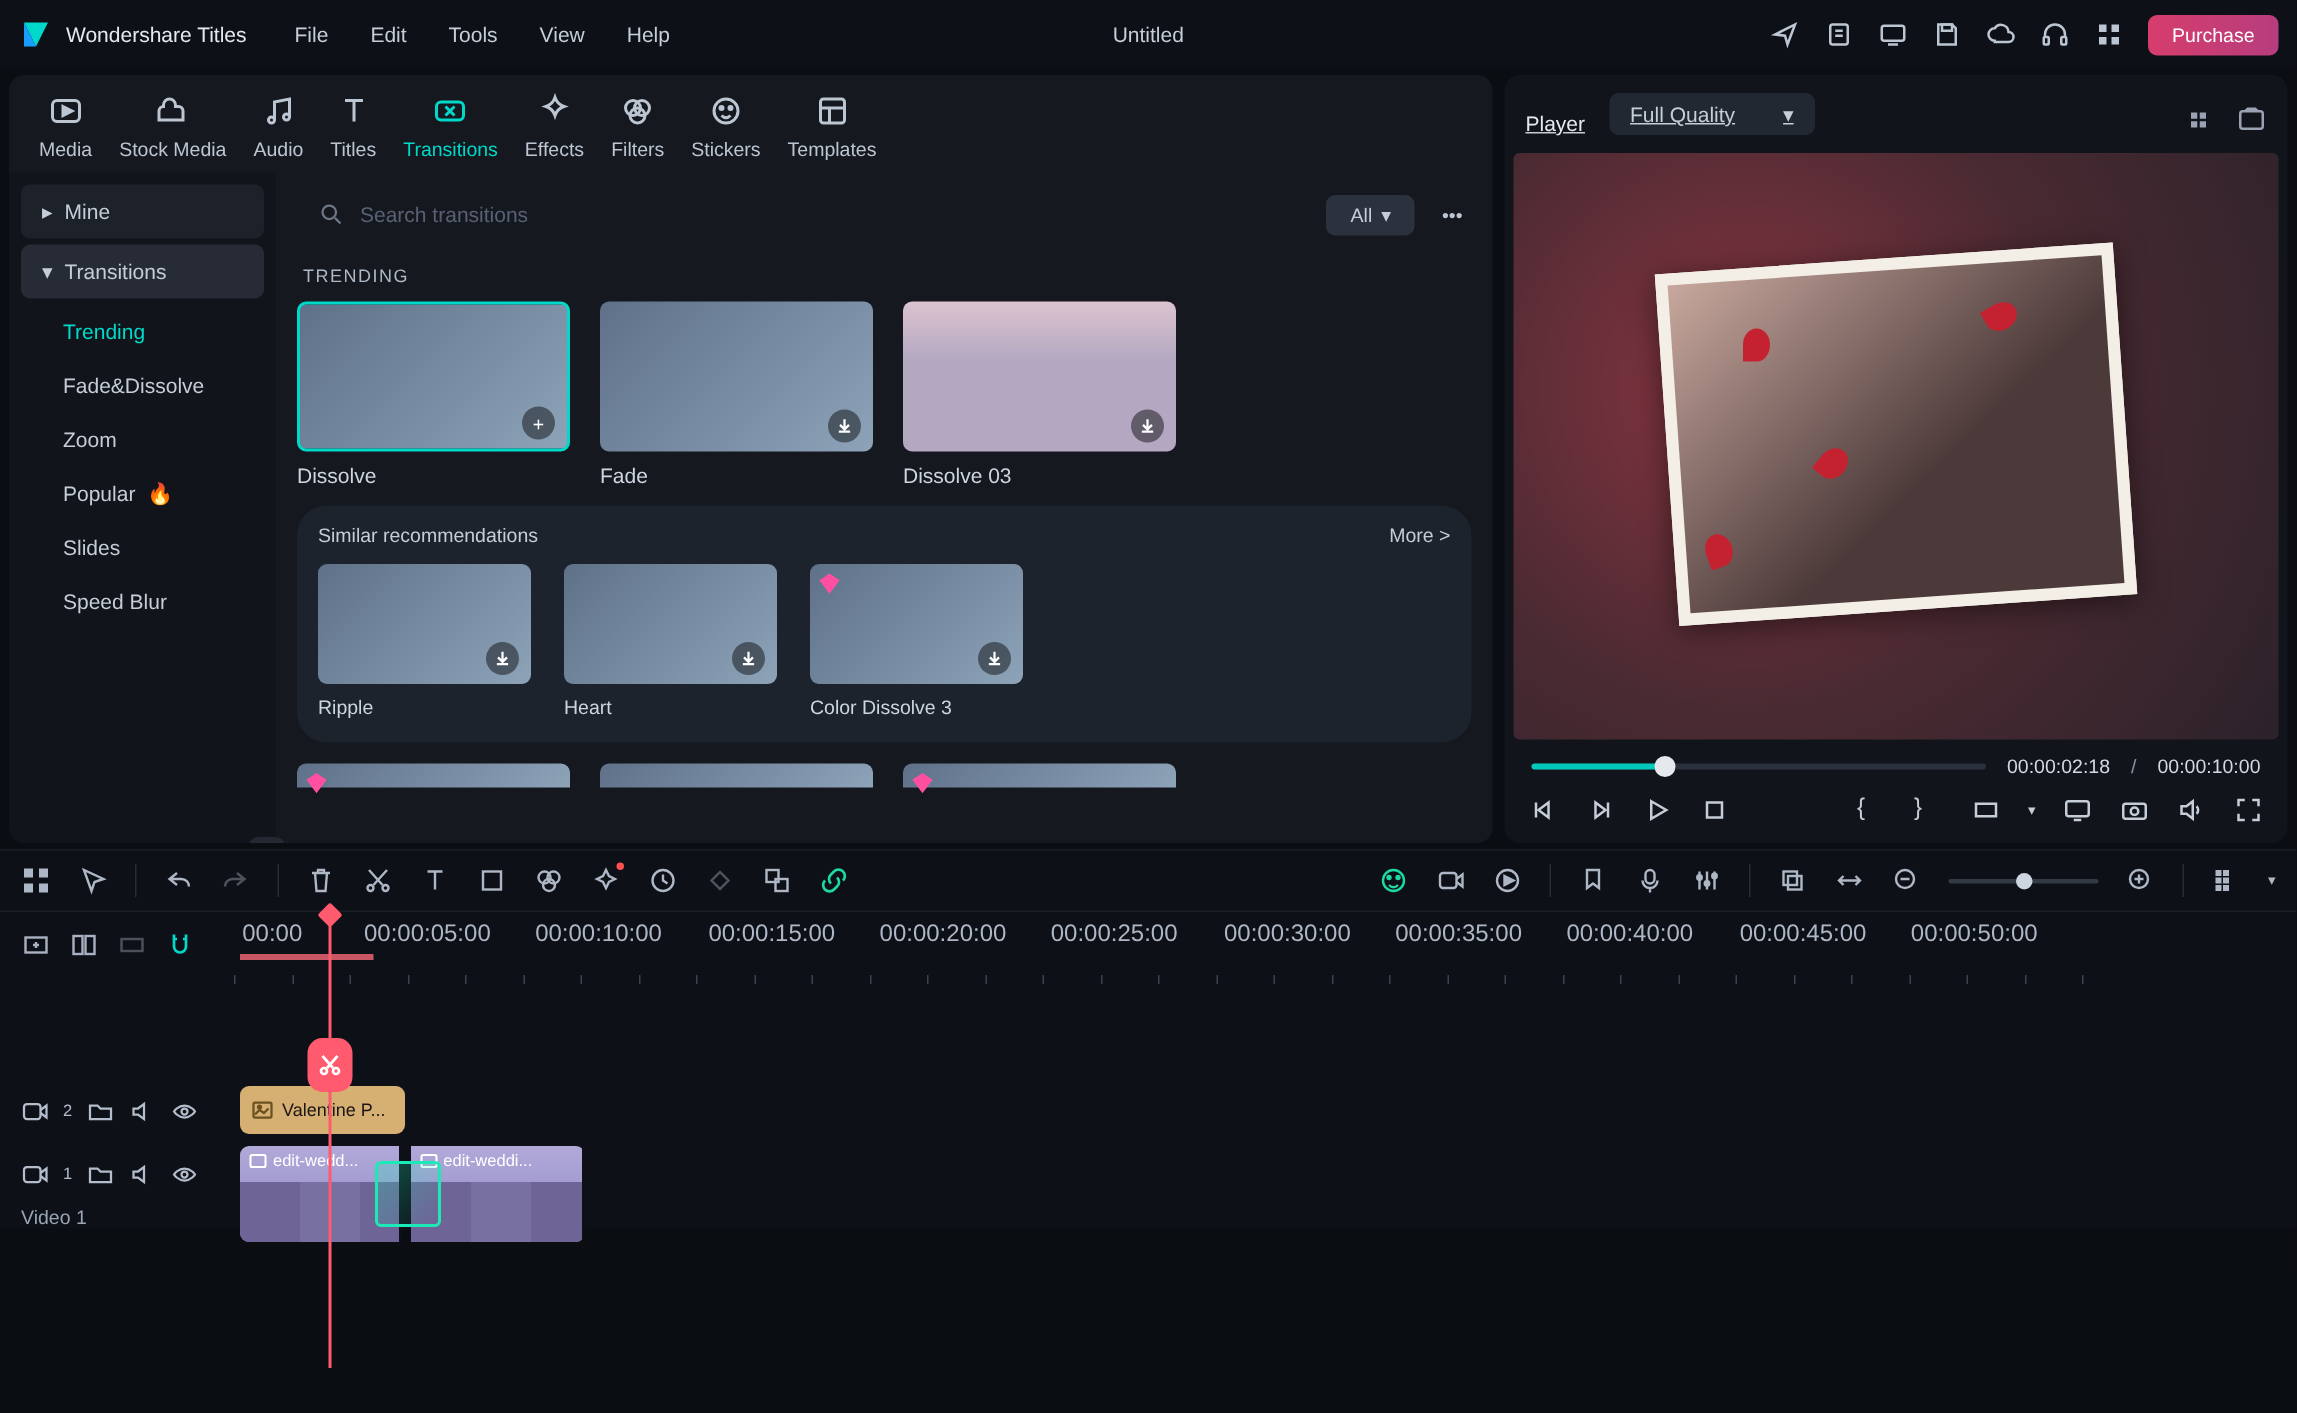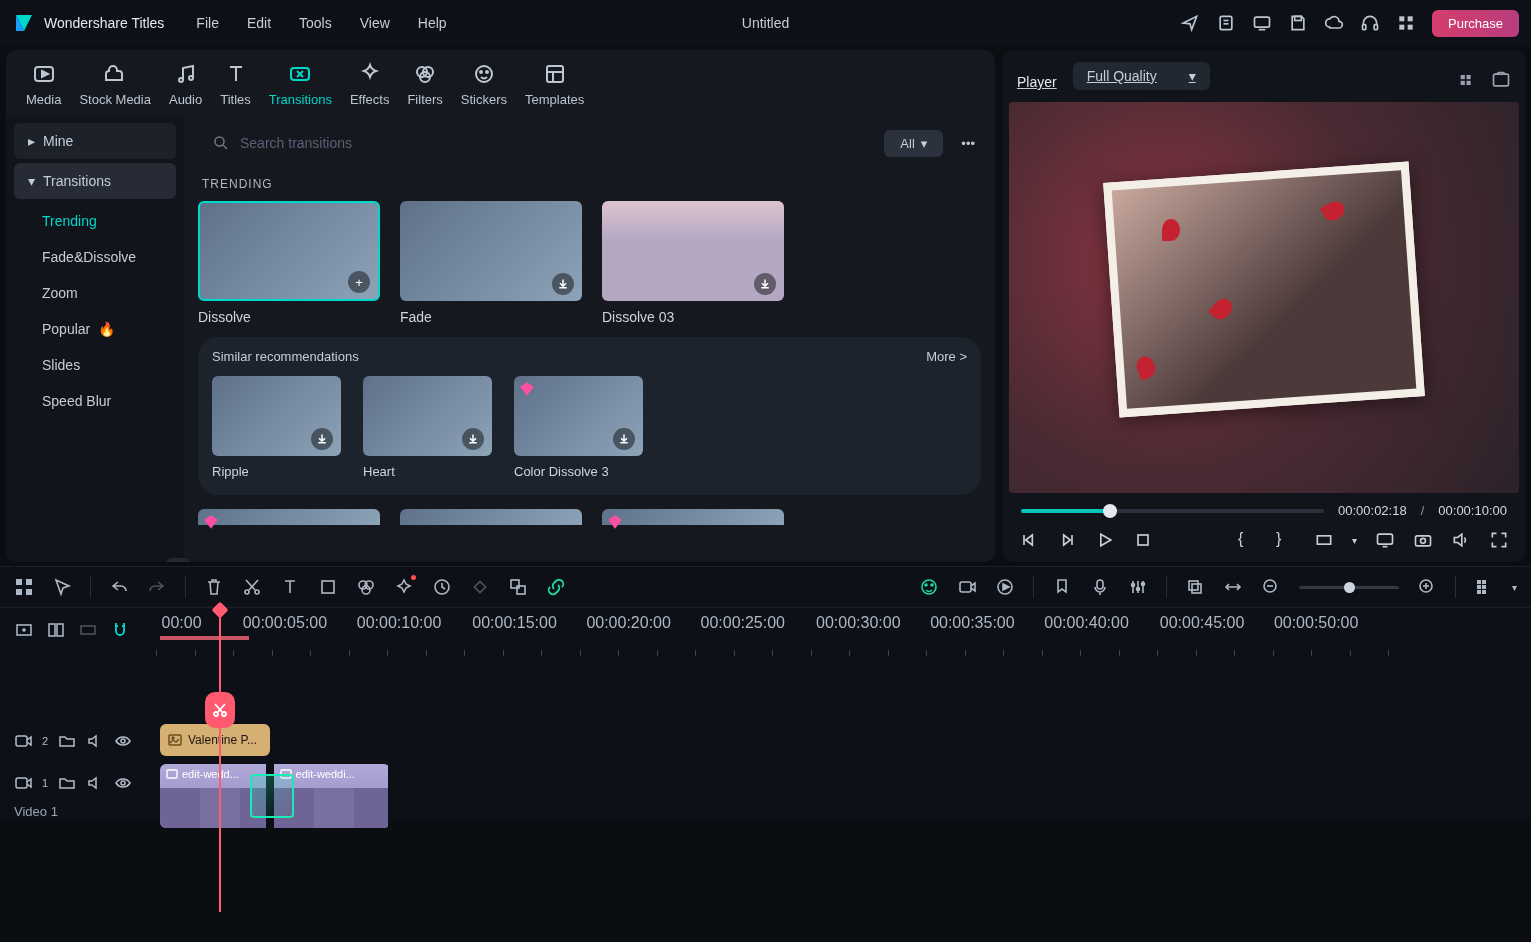--- a/index.html
+++ b/index.html
@@ -91,21 +91,21 @@
 .thumb-item { width: 182px; }
 .thumb { height: 100px; border-radius: 6px; background: linear-gradient(135deg, #5e7189, #8da3b8); position: relative; overflow: hidden; }
 .thumb.selected { border: 2px solid #00d8c9; }
 .thumb-mountain { background: linear-gradient(0deg, #b3a7c2 60%, #dcc4cf 100%); }
 .thumb-action { position: absolute; bottom: 6px; right: 8px; width: 22px; height: 22px; border-radius: 11px; background: rgba(0,0,0,0.45); display:flex;align-items:center;justify-content:center;color:#fff; cursor:pointer;}
 .thumb-label { margin-top: 8px; font-size: 14px; color: #cdd5e1; }
 
 .recs-box { background: #1d232c; border-radius: 20px; padding: 12px 14px 16px; margin-top: 12px; }
 .recs-head { display: flex; justify-content: space-between; margin-bottom: 12px; }
 .recs-grid { display: flex; gap: 22px; }
-.rec-item { width: 129px; }
+.rec-item { width: 142px; }
 .rec-thumb { height: 80px; border-radius: 6px; background: linear-gradient(135deg, #5e7189, #8da3b8); position: relative; }
 .rec-label { margin-top: 8px; font-size: 13px; color: #cdd5e1; }
 .diamond-badge { position: absolute; top: 4px; left: 4px; width: 18px; height: 18px; }
 .bottom-thumbs { display:flex; gap:20px; margin-top: 14px; }
 .partial-thumb { width: 182px; height: 16px; border-radius: 6px 6px 0 0; background: linear-gradient(135deg, #5e7189, #8da3b8); position:relative;}
 
 .panel-right { width: 522px; background: #11141a; border-radius: 10px; display: flex; flex-direction: column; }
 .player-head { display: flex; align-items: flex-end; padding: 12px 14px; gap: 16px; text-decoration: underline; }
 .player-label { font-size: 14px; color: #e5e9ee; }
 .quality-select { background: #222831; border-radius: 6px; padding: 6px 14px; display:flex; align-items:center; gap:32px; cursor:pointer; font-size:14px;}

